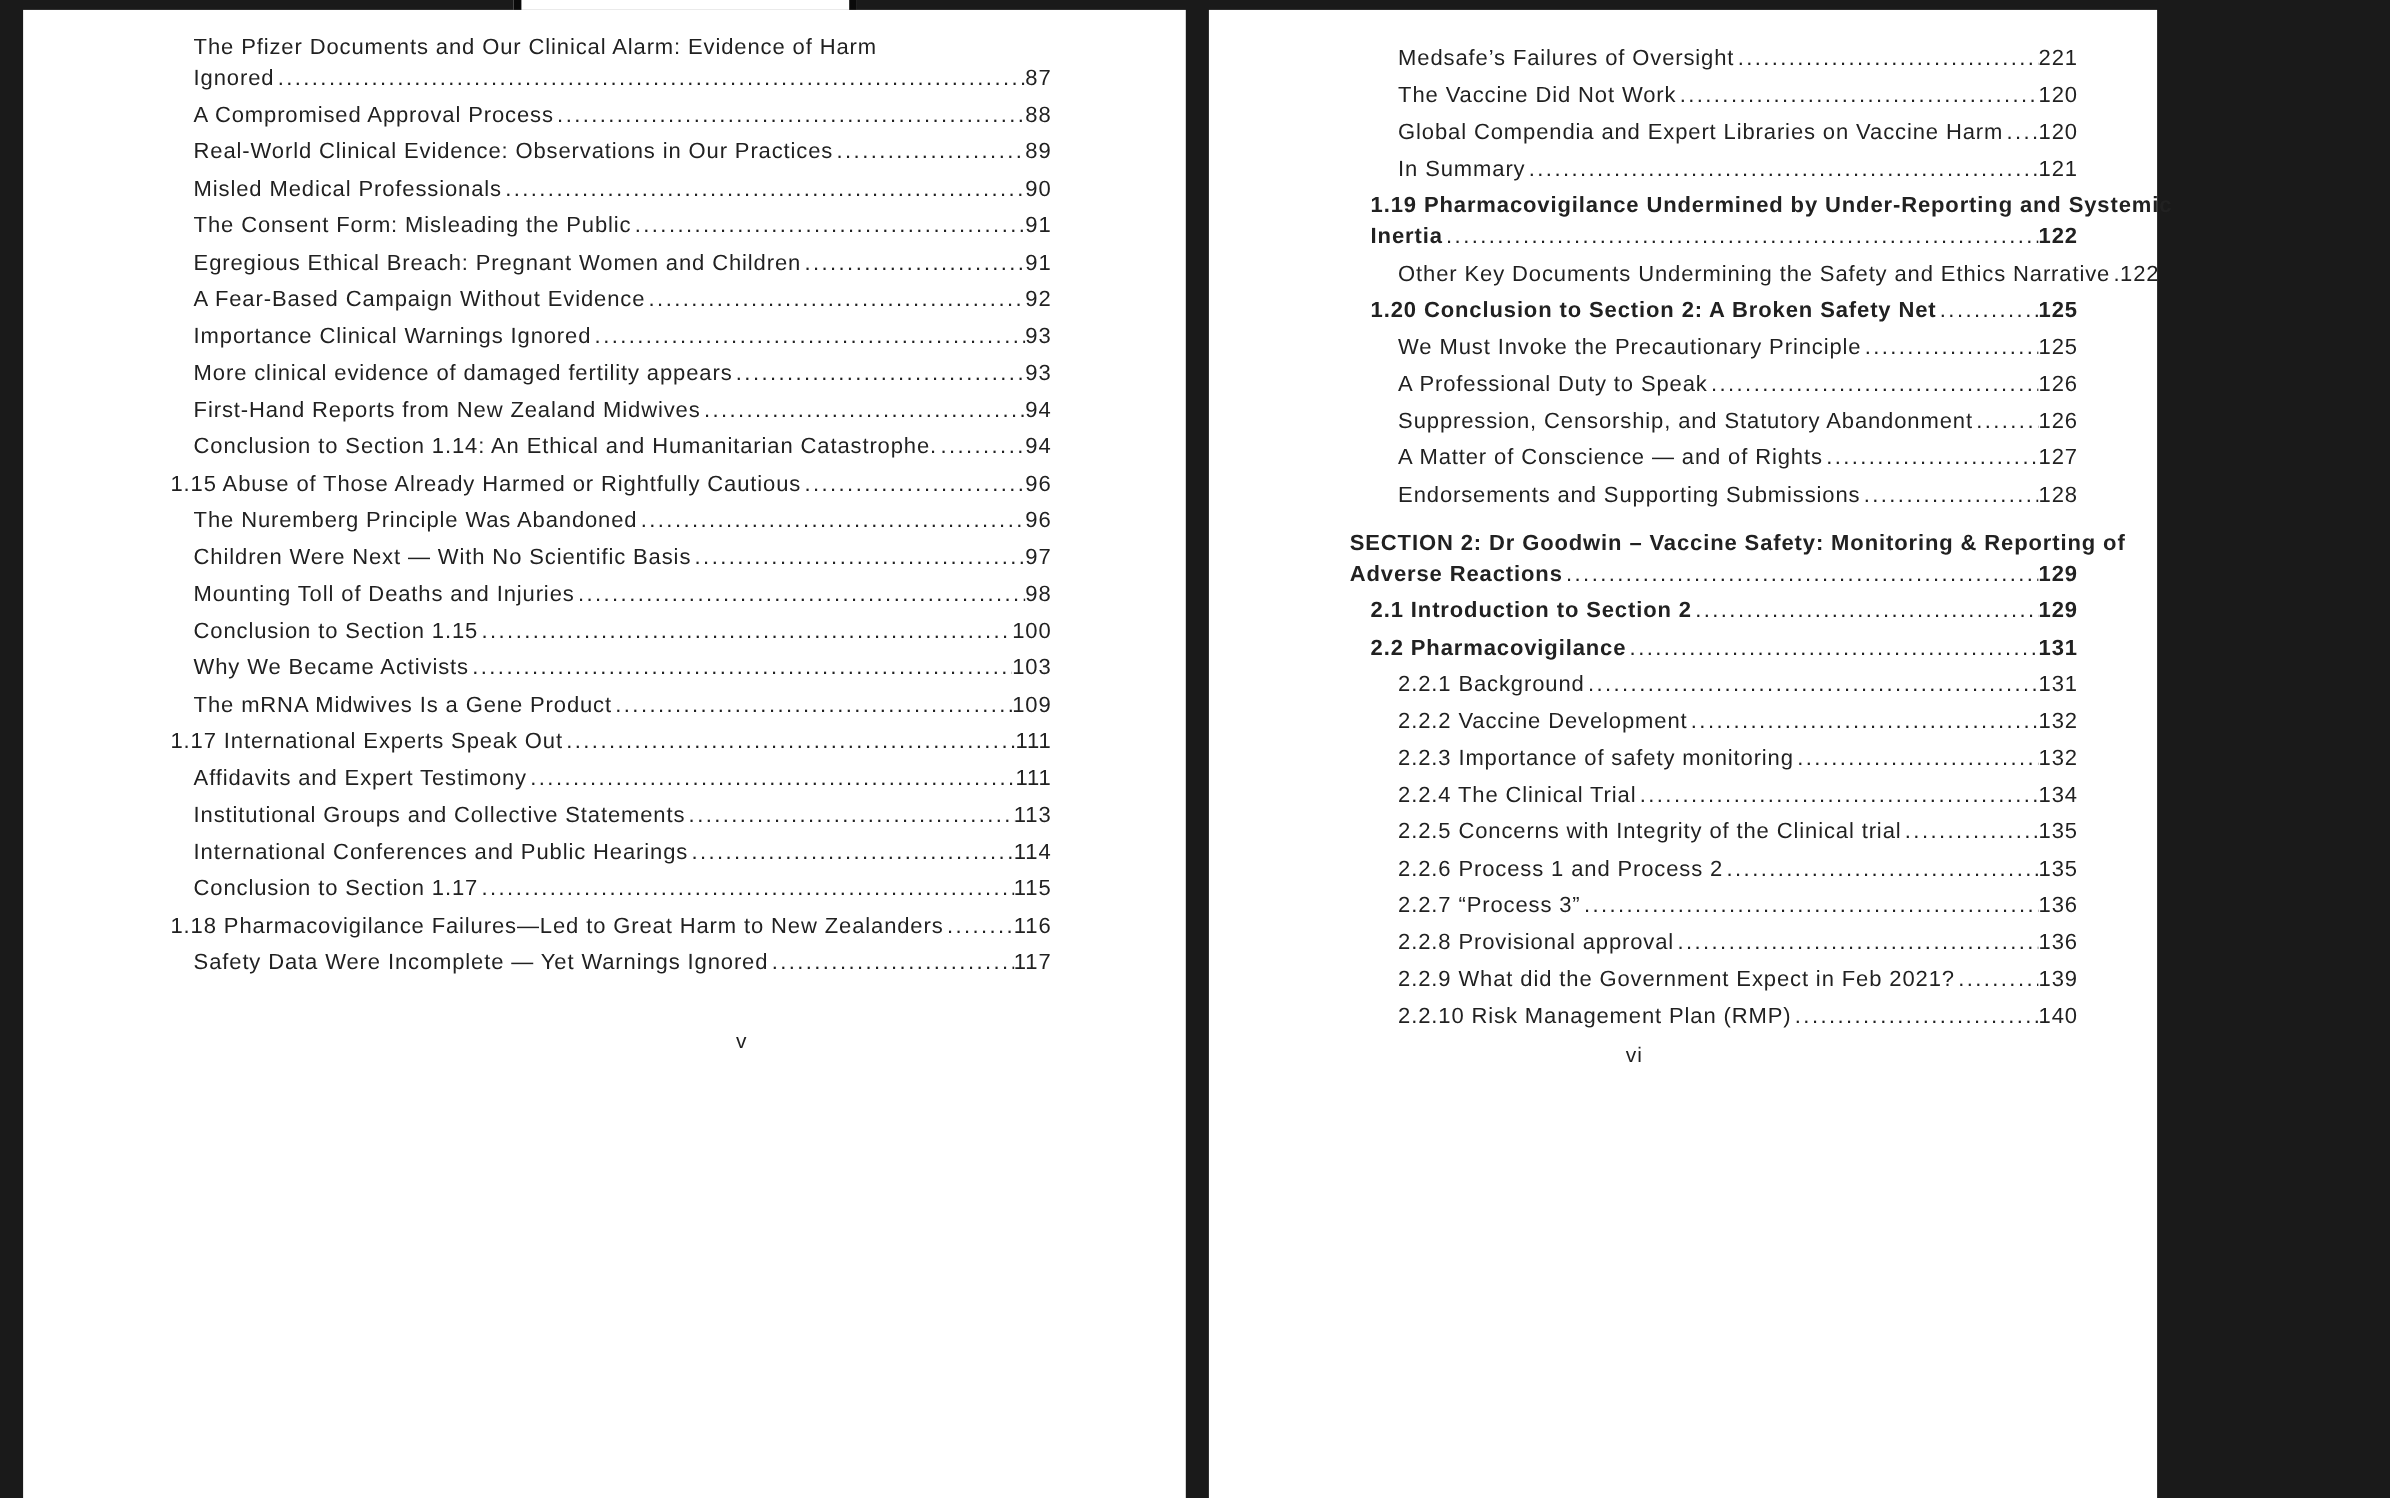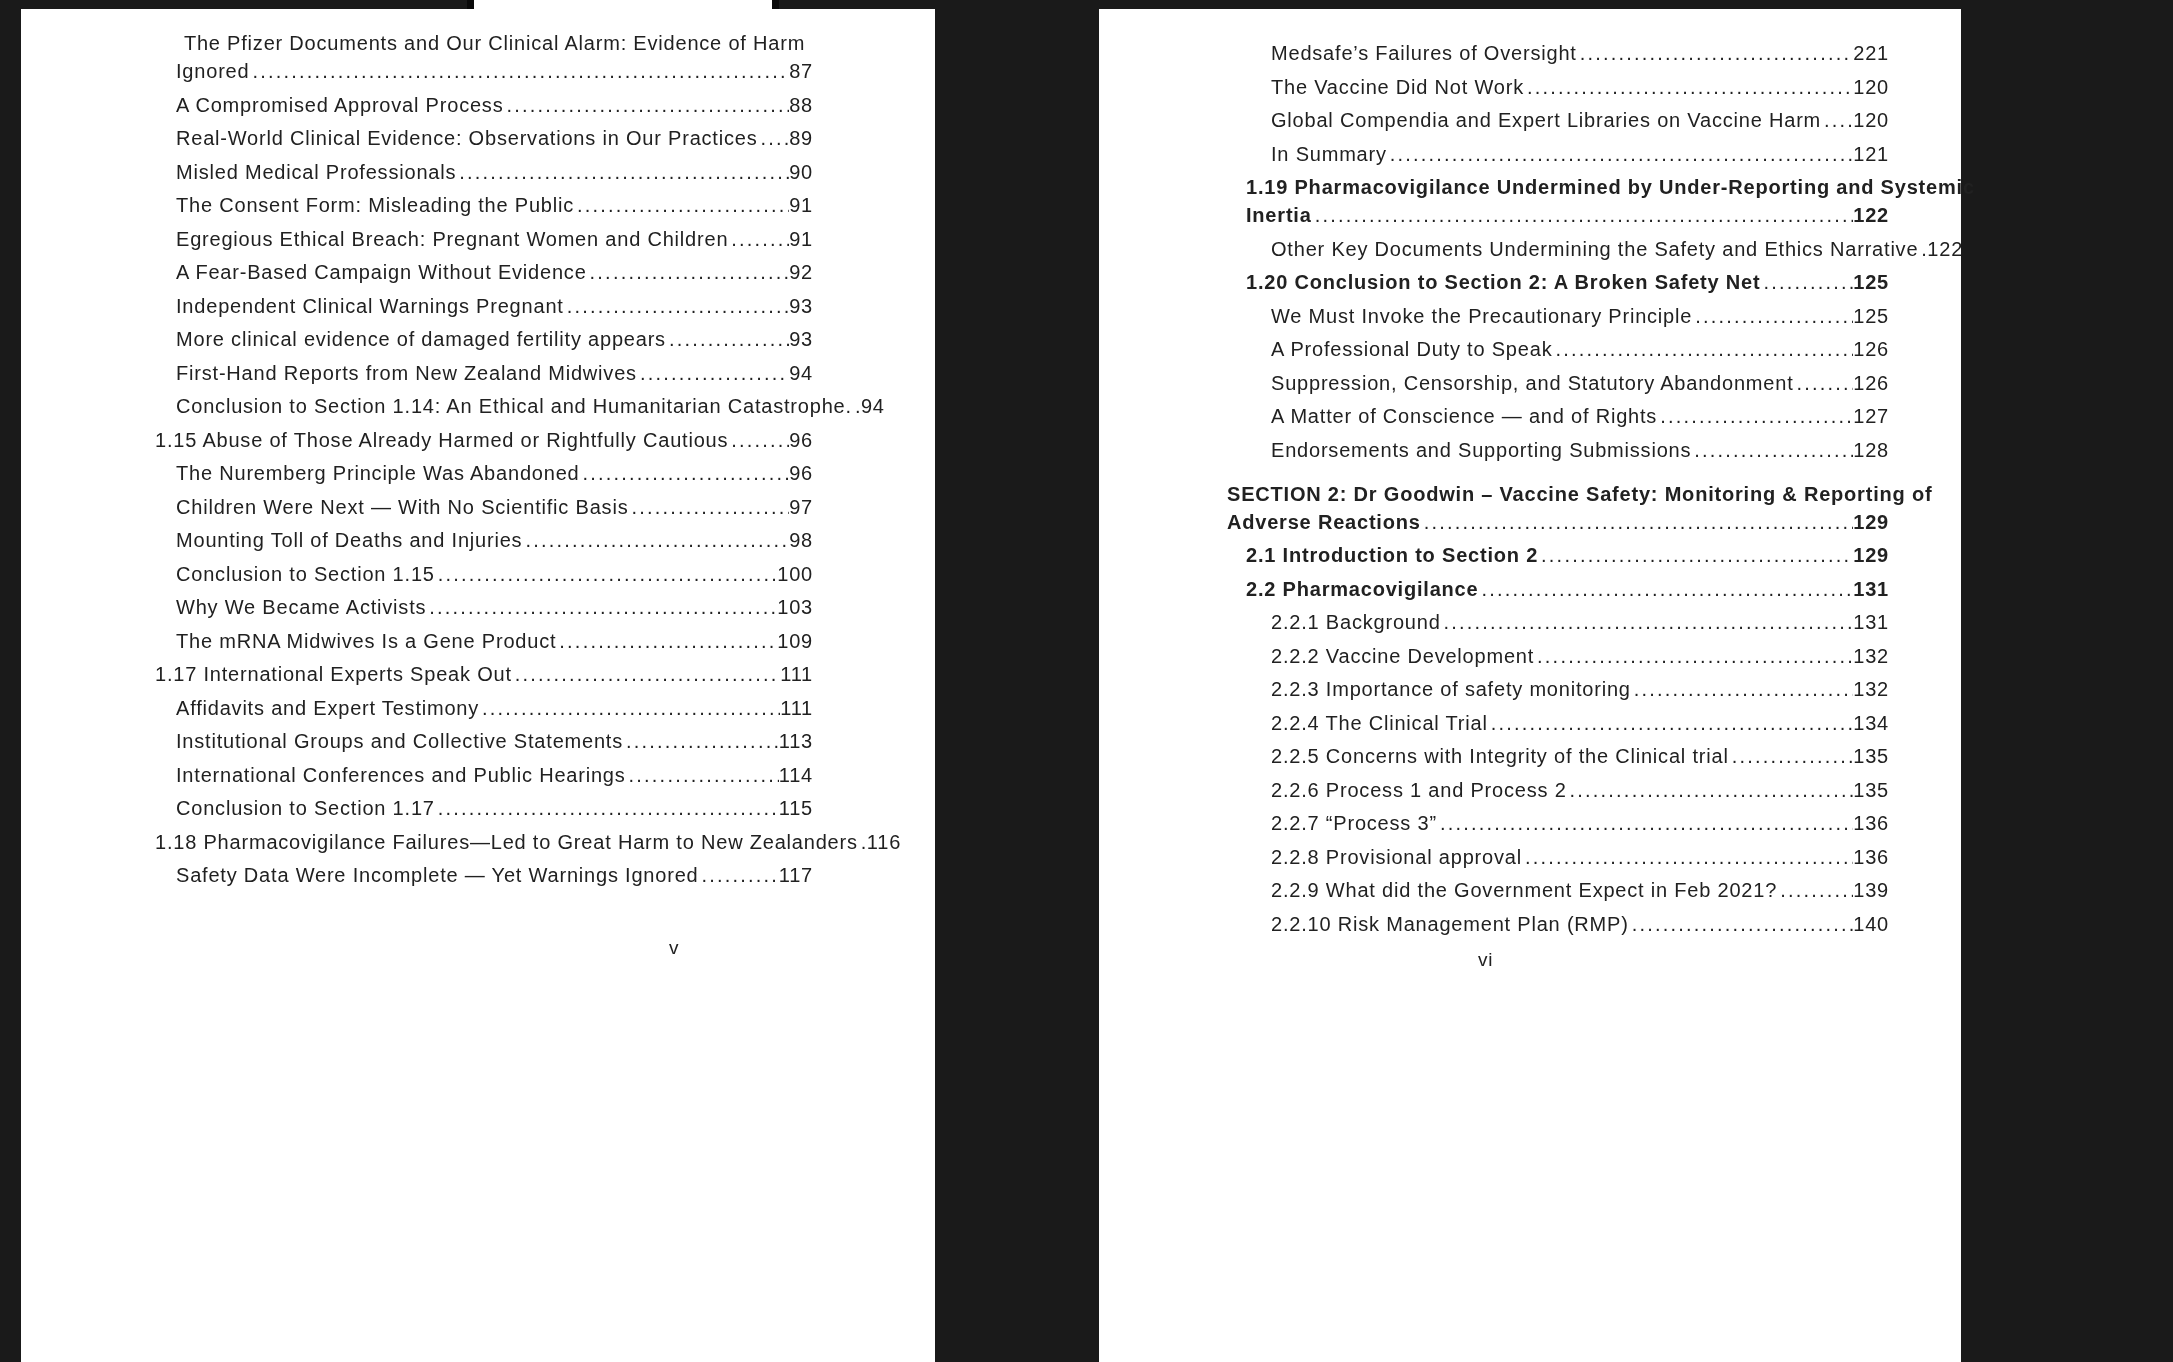--- a/index.html
+++ b/index.html
@@ -19,21 +19,21 @@
     background: #ffffff;
     border-left: 7px solid #0a0a0a; border-right: 7px solid #0a0a0a;
     box-sizing: border-box; z-index: 3;
   }
   .page {
     position: absolute; top: 9px; bottom: 0;
     background: #ffffff; color: #212121;
     font-size: 20px; letter-spacing: 0.8px;
     box-sizing: border-box;
   }
-  .page-left  { left: 21px;   width: 914px; padding: 20px 122px 0 133px; text-align: center; }
+  .page-left  { left: 21px;   width: 1057px; padding: 20px 122px 0 133px; }
   .page-right { left: 1099px; width: 862px; padding: 30px 72px 0 128px; }
 
   .toc-entry { margin-bottom: 5.5px; }
   .toc-line, .toc-row { line-height: 28px; }
   .toc-line { white-space: nowrap; }
   .toc-row { display: flex; align-items: baseline; }
   .toc-text { white-space: nowrap; }
   .toc-dots {
     flex: 1 1 auto; min-width: 6px;
     overflow: hidden; white-space: nowrap;
@@ -111,21 +111,21 @@
         </div>
         <div class="toc-entry level2">
           <div class="toc-row">
             <span class="toc-text">A Fear-Based Campaign Without Evidence</span>
             <span class="toc-dots"></span>
             <span class="toc-page">92</span>
           </div>
         </div>
         <div class="toc-entry level2">
           <div class="toc-row">
-            <span class="toc-text">Independent Clinical Warnings Pregnant</span>
+            <span class="toc-text">Importance Clinical Warnings Ignored</span>
             <span class="toc-dots"></span>
             <span class="toc-page">93</span>
           </div>
         </div>
         <div class="toc-entry level2">
           <div class="toc-row">
             <span class="toc-text">More clinical evidence of damaged fertility appears</span>
             <span class="toc-dots"></span>
             <span class="toc-page">93</span>
           </div>

